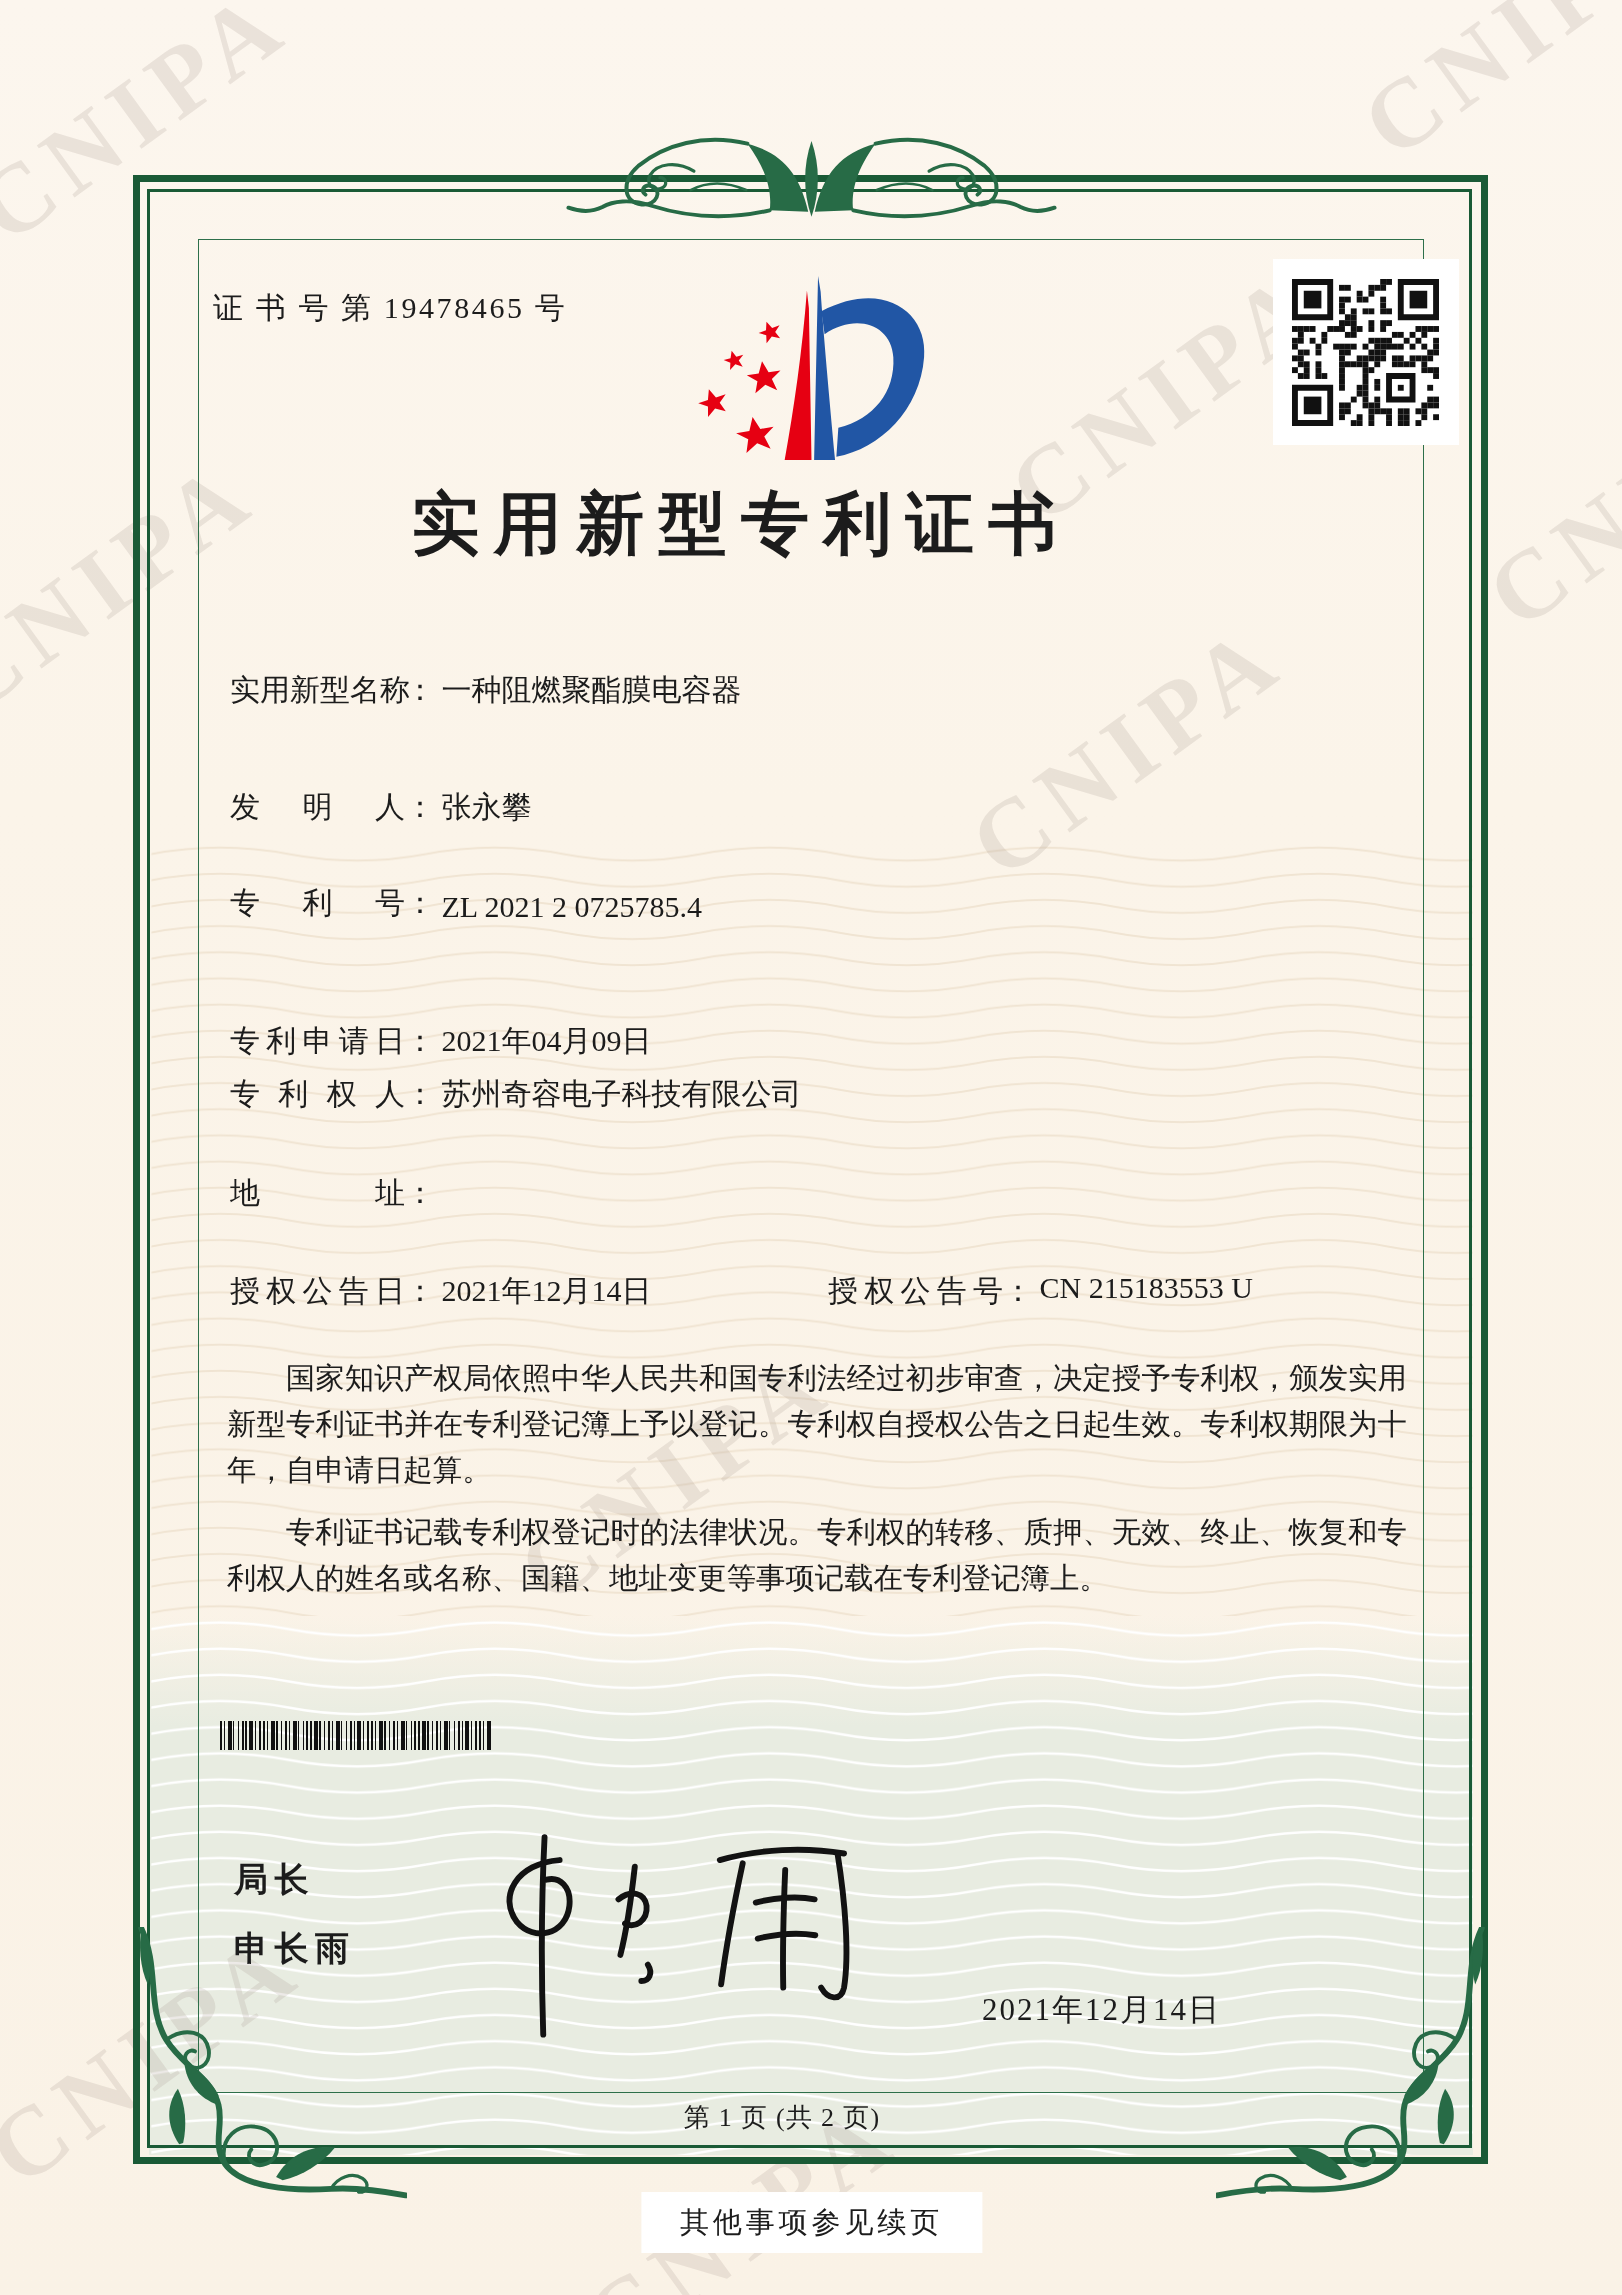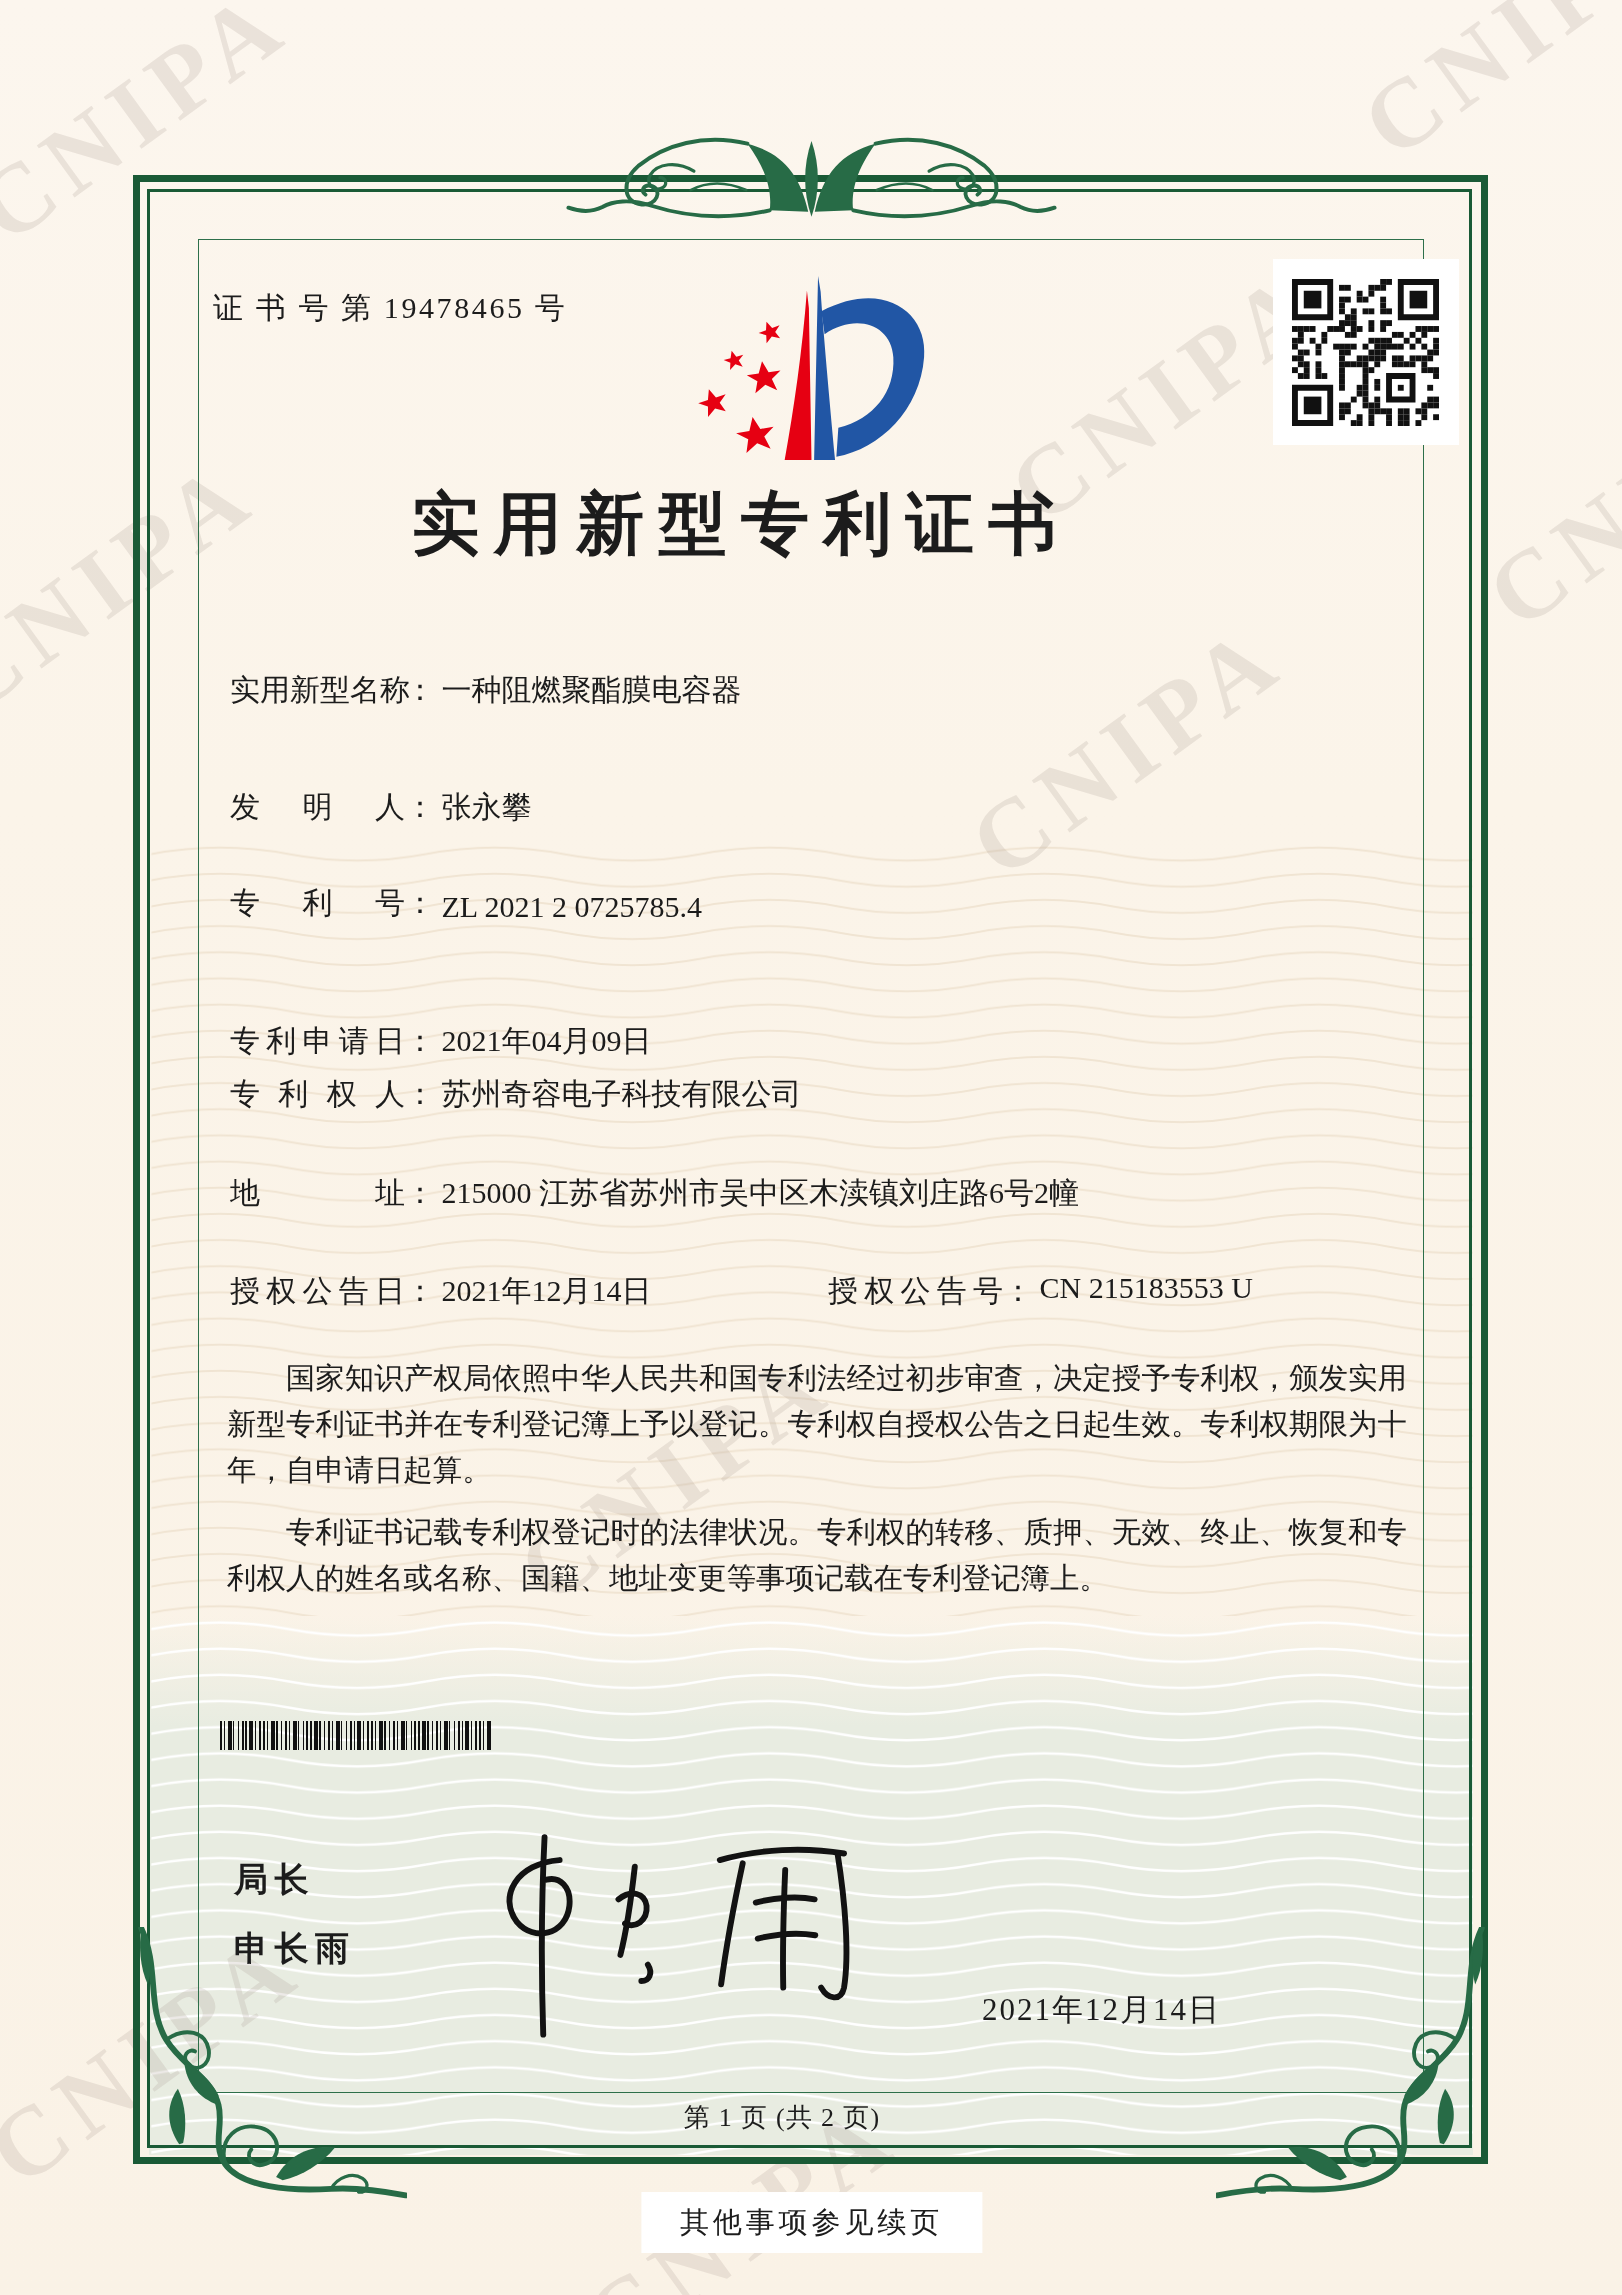--- a/index.html
+++ b/index.html
@@ -372,21 +372,20 @@
     <span class="fvalue">2021年04月09日</span>
 </div>
 <div class="content abs field-row row5">
   <span class="flabel">专利权人</span>
     <span class="fcolon">：</span>
     <span class="fvalue">苏州奇容电子科技有限公司</span>
 </div>
 <div class="content abs field-row row6">
   <span class="flabel">地址</span>
     <span class="fcolon">：</span>
-    <span class="fvalue">215000 江苏省苏州市吴中区木渎镇刘庄路6号2幢</span>
 </div>
 
 <div class="content abs field-row rowg">
   <span class="flabel">授权公告日</span>
     <span class="fcolon">：</span>
     <span class="fvalue">2021年12月14日</span>
 </div>
 <div class="content abs field-row rowg grant-b">
   <span class="flabel">授权公告号</span>
     <span class="fcolon">：</span>

